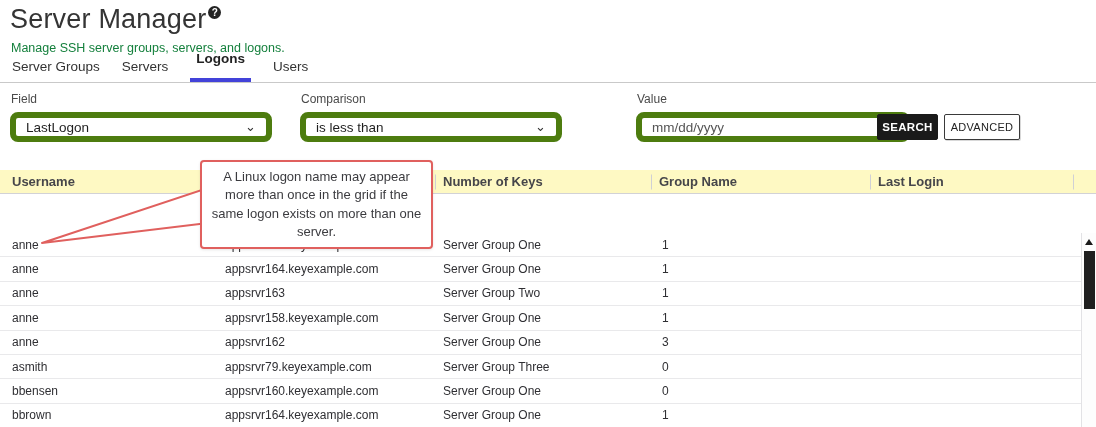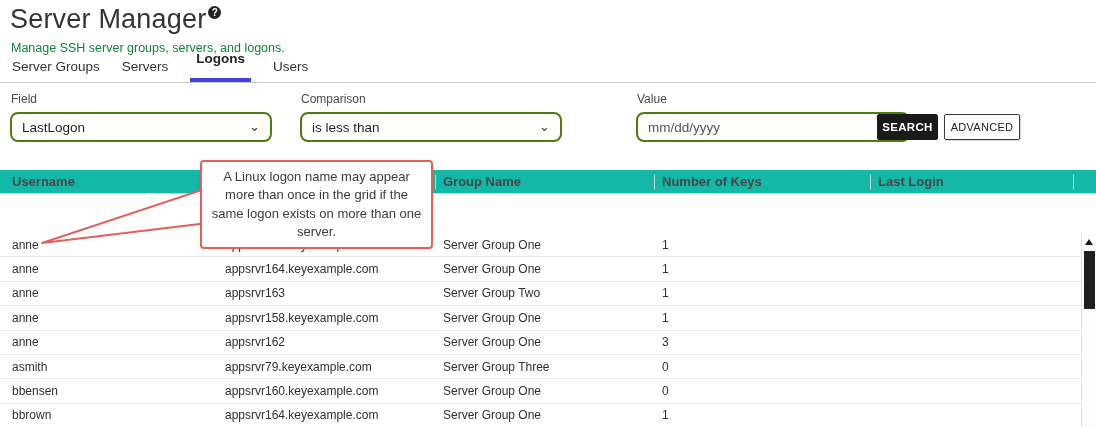--- a/index.html
+++ b/index.html
@@ -29,21 +29,21 @@
   .tab.active { font-weight: bold; color: #222; padding: 0 6px 12px 6px; border-bottom: 4px solid #4343d9; }
 
   
   .filters { position: absolute; top: 92px; left: 0; right: 0; height: 58px; padding-left: 48px; }
   .filter-group { position: absolute; top: 0; }
   .fg-field { left: 10px; width: 262px; }
   .fg-comparison { left: 300px; width: 262px; }
   .fg-value { left: 588px; width: 274px; margin-left: 48px; }
   .filter-label { font-size: 12px; color: #4a4a4a; margin-bottom: 6px; margin-left: 1px; }
   .control {
-    height: 30px; border: 2px solid #4d7c0f; border-radius: 8px; background: #fff;
+    height: 30px; border: 6px solid #4d7c0f; border-radius: 8px; background: #fff;
     display: flex; align-items: center; justify-content: space-between;
     padding: 0 10px; font-size: 13.5px; color: #1f1f1f; cursor: pointer;
   }
   .chevron { font-size: 13px; color: #333; line-height: 10px; }
   .date-input { border: none; outline: none; flex: 1; font-size: 13.5px; font-family: "Liberation Sans", sans-serif; color: #222; background: transparent; }
   .date-input::placeholder { color: #555; opacity: 1; }
   .calendar-icon { position: relative; width: 13px; height: 11px; border: 1.6px solid #222; border-radius: 2px; margin-top: 2px; cursor: pointer; }
   .calendar-icon::before { content: ""; position: absolute; top: -5px; left: 1.5px; width: 2px; height: 3px; background: #222; box-shadow: 6px 0 0 #222; }
   .btn { font-family: "Liberation Sans", sans-serif; cursor: pointer; }
   .search-btn {
@@ -64,21 +64,21 @@
     padding: 0 10px; border-bottom: 1px solid #e6e6e9;
   }
   .tb-btn { height: 21px; padding: 0 13px; font-size: 11px; border-radius: 2px; background: #fdfdfe; letter-spacing: 0.4px; }
   .tb-btn.enabled { border: 1px solid #6b6b6b; color: #3a3a3a; }
   .tb-btn.disabled { border: 1px solid #d4d4d8; color: #b9b9bf; margin-left: 9px; cursor: default; }
   .tb-spacer { flex: 1; }
   .total-label { font-size: 13px; color: #3c3c3c; margin-right: 15px; }
   .refresh-btn { height: 22px; padding: 0 9px; font-size: 11px; border: 1px solid #97979e; border-radius: 2px; background: #fbfbfc; color: #2f2f33; letter-spacing: 0.3px; }
 
   .grid-header {
-    height: 24px; background: #14b8a6; display: flex; align-items: center;
+    height: 24px; background: #fef9c3; display: flex; align-items: center;
     padding-left: 12px; font-size: 13px; font-weight: bold; color: #46464a;
     border-bottom: 1px solid #d2d2d6;
   }
   .c1 { width: 213px; } .c2 { width: 218px; } .c3 { width: 219px; } .c4 { width: 216px; } .c5 { flex: 1; }
   .hcell { position: relative; }
   .hcell.sep::before { content: ""; position: absolute; left: -8px; top: 50%; transform: translateY(-50%); width: 1px; height: 15px; background: #d0d0d5; }
   .hcell.end-sep::after { content: ""; position: absolute; left: 195px; top: 50%; transform: translateY(-50%); width: 1px; height: 15px; background: #d0d0d5; }
 
   .grid-rows { position: absolute; top: 63px; left: 0; right: 15px; bottom: 0; background: #fff; }
   .grid-row {
@@ -144,22 +144,22 @@
     </div>
     <button class="btn search-btn">SEARCH</button>
     <button class="btn advanced-btn">ADVANCED</button>
   </div>
 
   <div class="grid">
 
     <div class="grid-header">
       <div class="hcell c1">Username</div>
       <div class="hcell c2"></div>
+      <div class="hcell c4 sep">Number of Keys</div>
       <div class="hcell c3 sep">Group Name</div>
-      <div class="hcell c4 sep">Number of Keys</div>
       <div class="hcell c5 sep end-sep">Last Login</div>
     </div>
 
     <div class="grid-rows">
       <div class="grid-row">
         <div class="c1">anne</div>
         <div class="c2">appsrvr161.keyexample.com</div>
         <div class="c3">Server Group One</div>
         <div class="c4">1</div>
         <div class="c5"></div>

